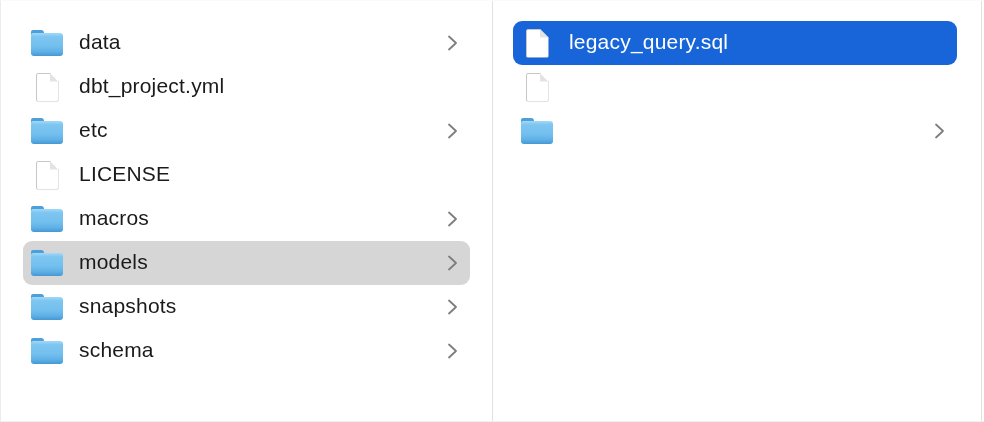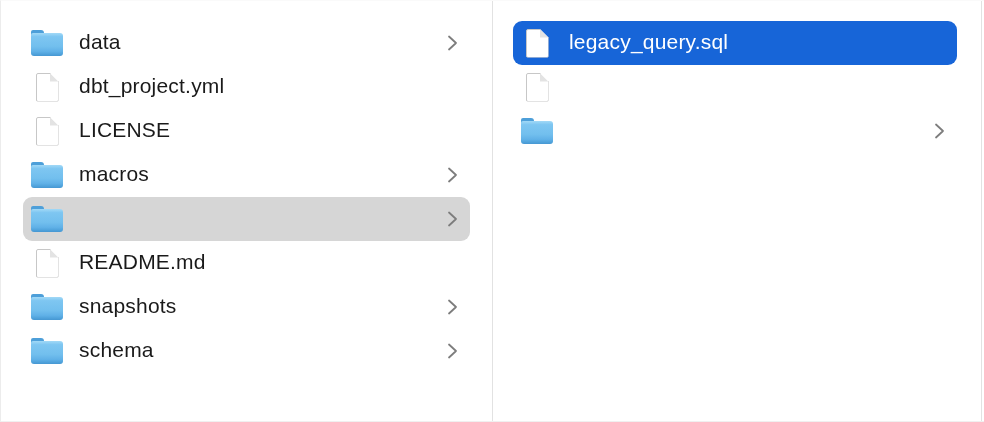--- a/index.html
+++ b/index.html
@@ -132,50 +132,56 @@
           </span>
         </div>
         <div class="row">
           <span class="icon-slot">
             <span class="icon-file"></span>
           </span>
           <span class="label">dbt_project.yml</span>
         </div>
         <div class="row">
           <span class="icon-slot">
+            <span class="icon-folder"></span>
+          </span>
+          <span class="label">etc</span>
+          <span class="chevron">
+            <svg width="11" height="18" viewBox="0 0 11 18">
+              <path d="M2 2.5 L9 9 L2 15.5" fill="none" stroke="#7d7d7d" stroke-width="1.8" stroke-linecap="round" stroke-linejoin="round"></path>
+            </svg>
+          </span>
+        </div>
+        <div class="row">
+          <span class="icon-slot">
             <span class="icon-file"></span>
           </span>
           <span class="label">LICENSE</span>
         </div>
         <div class="row">
           <span class="icon-slot">
             <span class="icon-folder"></span>
           </span>
           <span class="label">macros</span>
           <span class="chevron">
             <svg width="11" height="18" viewBox="0 0 11 18">
               <path d="M2 2.5 L9 9 L2 15.5" fill="none" stroke="#7d7d7d" stroke-width="1.8" stroke-linecap="round" stroke-linejoin="round"></path>
             </svg>
           </span>
         </div>
         <div class="row selected-gray">
           <span class="icon-slot">
             <span class="icon-folder"></span>
           </span>
-          <span class="chevron">
-            <svg width="11" height="18" viewBox="0 0 11 18">
-              <path d="M2 2.5 L9 9 L2 15.5" fill="none" stroke="#7d7d7d" stroke-width="1.8" stroke-linecap="round" stroke-linejoin="round"></path>
-            </svg>
-          </span>
-        </div>
-        <div class="row">
-          <span class="icon-slot">
-            <span class="icon-file"></span>
-          </span>
-          <span class="label">README.md</span>
+          <span class="label">models</span>
+          <span class="chevron">
+            <svg width="11" height="18" viewBox="0 0 11 18">
+              <path d="M2 2.5 L9 9 L2 15.5" fill="none" stroke="#7d7d7d" stroke-width="1.8" stroke-linecap="round" stroke-linejoin="round"></path>
+            </svg>
+          </span>
         </div>
         <div class="row">
           <span class="icon-slot">
             <span class="icon-folder"></span>
           </span>
           <span class="label">snapshots</span>
           <span class="chevron">
             <svg width="11" height="18" viewBox="0 0 11 18">
               <path d="M2 2.5 L9 9 L2 15.5" fill="none" stroke="#7d7d7d" stroke-width="1.8" stroke-linecap="round" stroke-linejoin="round"></path>
             </svg>

